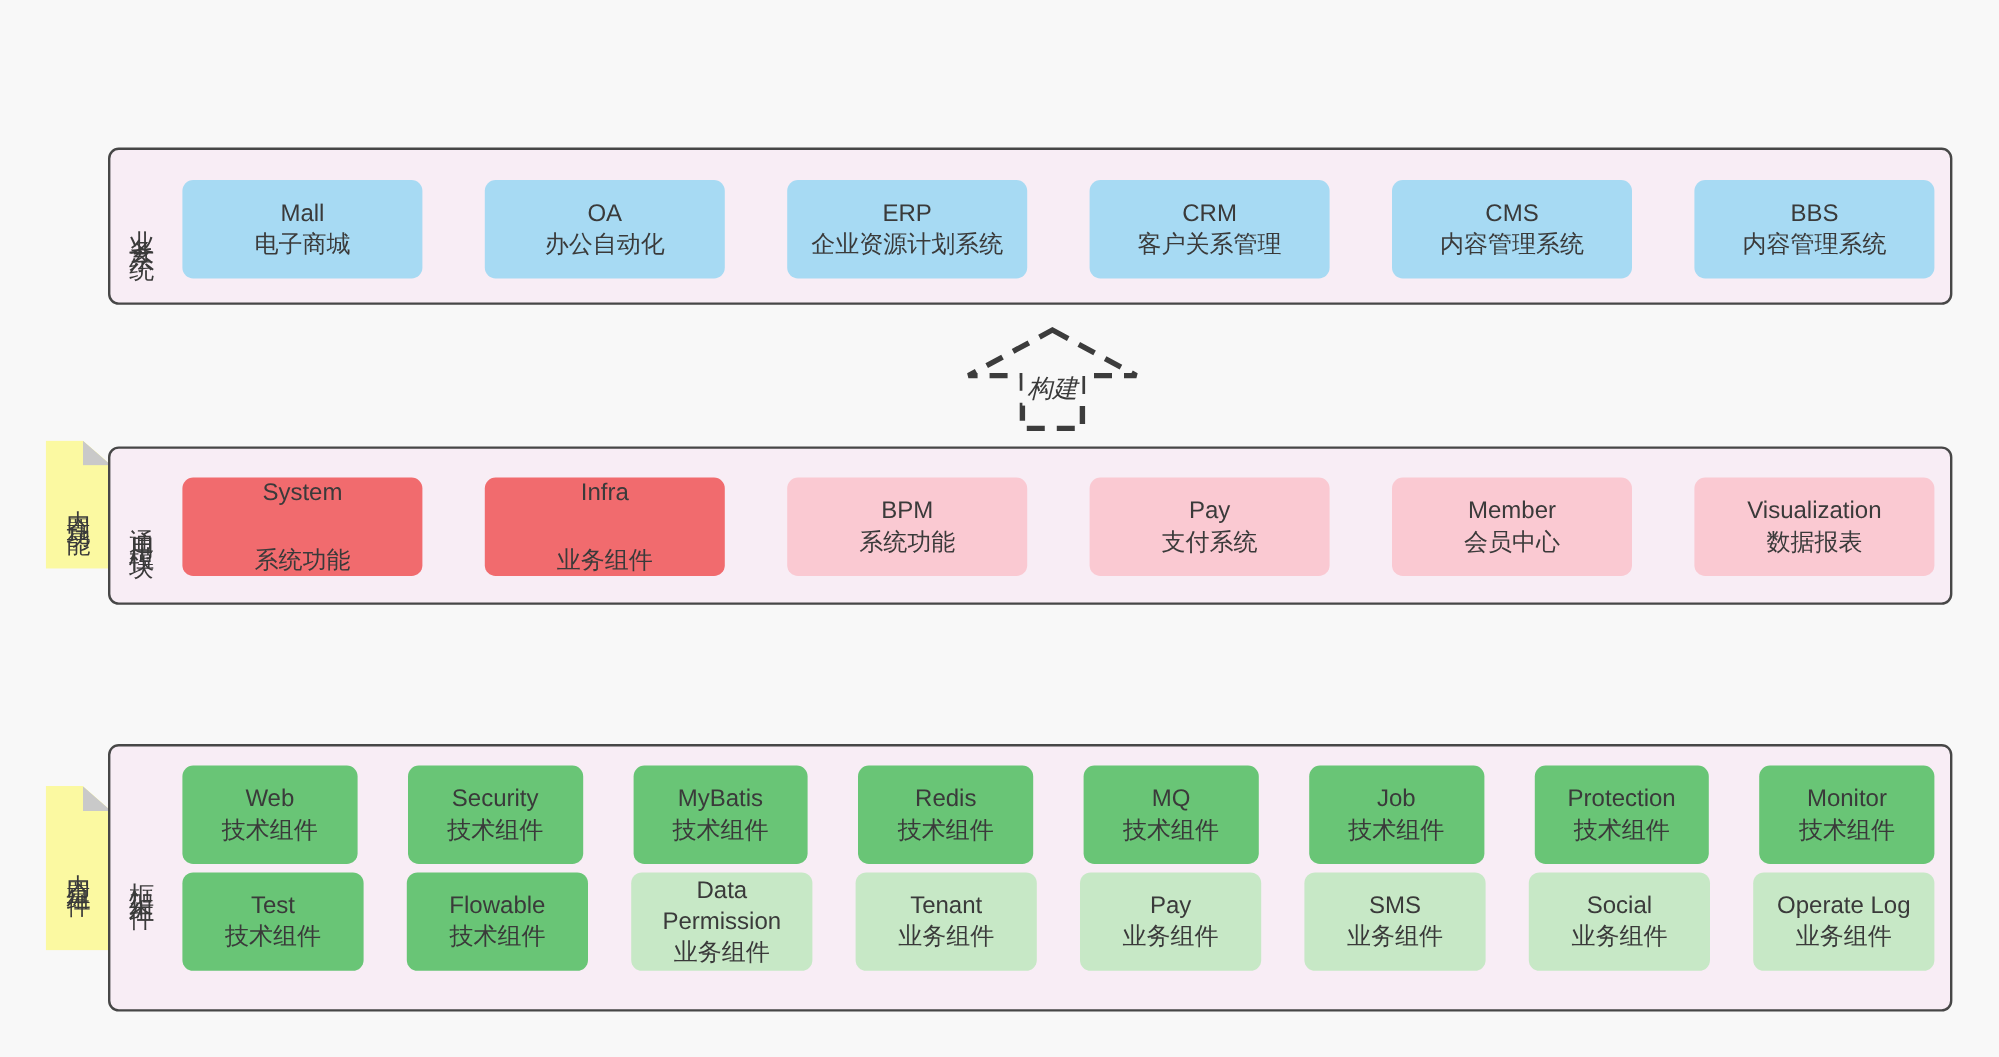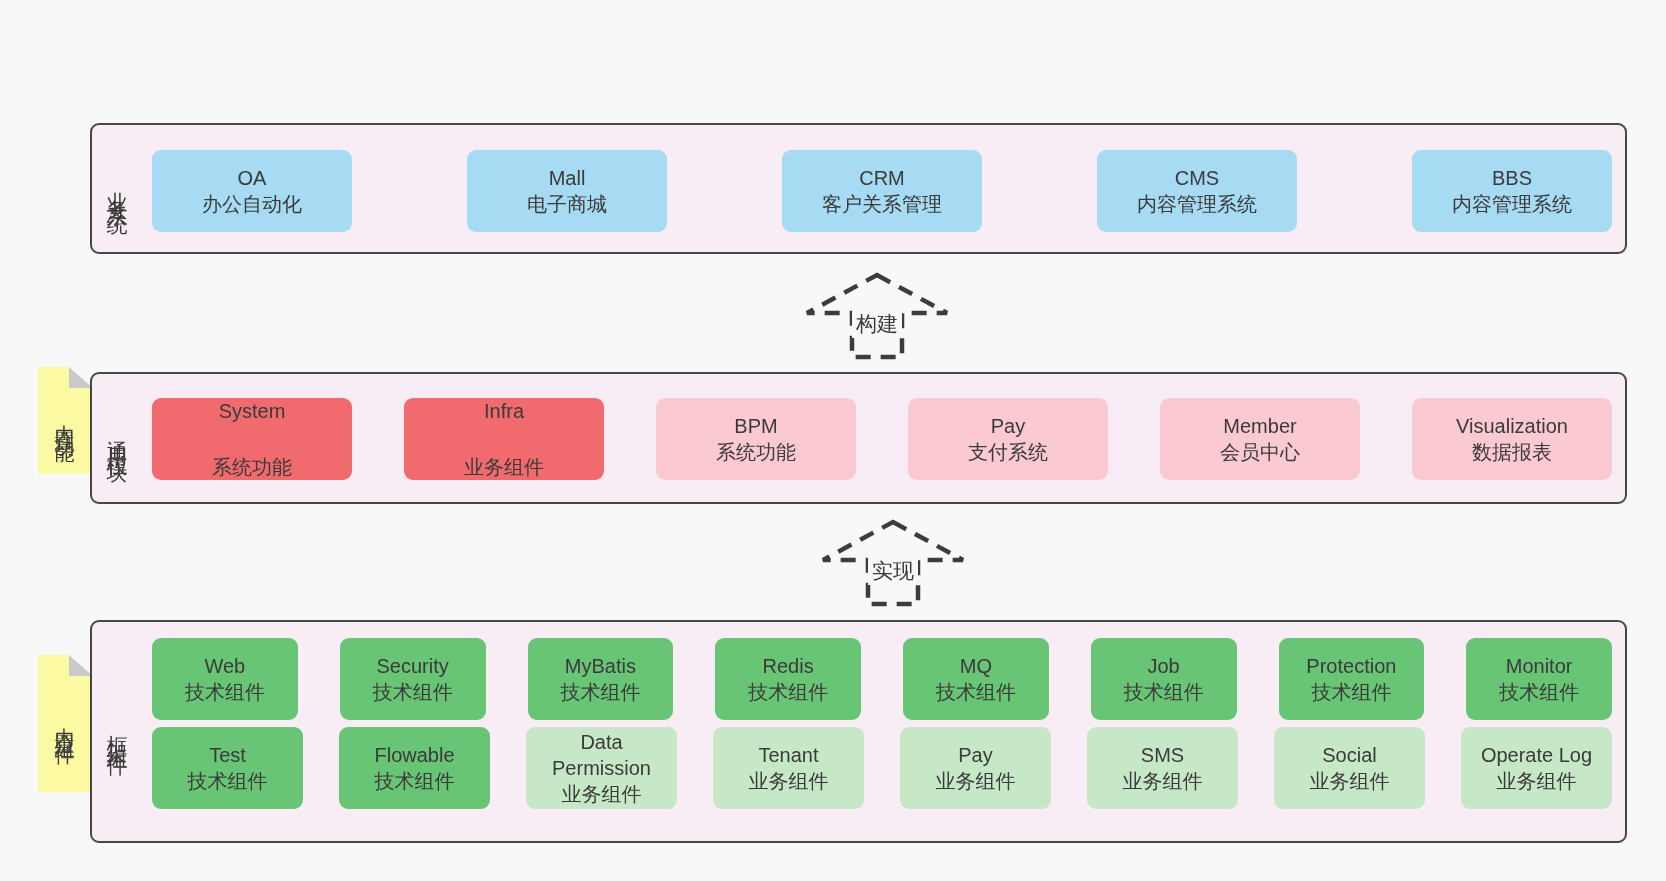--- a/index.html
+++ b/index.html
@@ -39,43 +39,47 @@
   .sticky{position:absolute;left:38px;width:55px;background:var(--sticky-yellow);z-index:0;
           display:flex;align-items:center;justify-content:center;
           clip-path:polygon(0 0, calc(100% - 24px) 0, 100% 21px, 100% 100%, 0 100%);}
   #sticky-modules{top:367px;height:107px;}
   #sticky-components{top:655px;height:137px;}
   .sticky .fold{position:absolute;top:0;right:0;width:24px;height:21px;background:var(--fold-gray);
                 clip-path:polygon(0 0, 100% 100%, 0 100%);}
   .sticky .sticky-text{writing-mode:vertical-rl;text-orientation:upright;letter-spacing:6px;
                        font-size:20px;color:var(--text);white-space:nowrap;}
 
-  .arrow{position:absolute;width:144px;height:88px;color:var(--arrow);}
+  .arrow{position:absolute;width:144px;height:88px;color:var(--arrow);font-style:italic;}
   #arrow-build{left:805px;top:272px;}
   #arrow-implement{left:821px;top:519px;}
   .arrow svg{width:100%;height:100%;display:block;}
   .arrow polygon{fill:none;stroke:currentColor;stroke-width:4.5;stroke-dasharray:15 10;}
   .arrow-label{position:absolute;left:50%;top:38px;transform:translateX(-50%);
                background:var(--page-bg);padding:0 4px;font-size:21px;color:var(--text);white-space:nowrap;}
 </style>
 </head>
 <body>
 
 <div class="stage">
 
   <div class="panel" id="panel-business">
     <div class="panel-label">业务系统</div>
     <div class="box-row">
       <div class="box blue w200">
+        <span>Mall</span>
+        <span>电子商城</span>
+      </div>
+      <div class="box blue w200">
         <span>OA</span>
         <span>办公自动化</span>
       </div>
       <div class="box blue w200">
-        <span>Mall</span>
-        <span>电子商城</span>
+        <span>ERP</span>
+        <span>企业资源计划系统</span>
       </div>
       <div class="box blue w200">
         <span>CRM</span>
         <span>客户关系管理</span>
       </div>
       <div class="box blue w200">
         <span>CMS</span>
         <span>内容管理系统</span>
       </div>
       <div class="box blue w200">
@@ -120,26 +124,20 @@
         <span>Member</span>
         <span>会员中心</span>
       </div>
       <div class="box pink w200">
         <span>Visualization</span>
         <span>数据报表</span>
       </div>
     </div>
   </div>
 
-  <div class="arrow" id="arrow-implement">
-    <svg viewBox="0 0 144 88" aria-hidden="true">
-      <polygon points="72,3 142,41 97,41 97,85 47,85 47,41 2,41"></polygon>
-    </svg>
-    <span class="arrow-label">实现</span>
-  </div>
 
   <div class="sticky" id="sticky-components">
     <span class="fold"></span>
     <span class="sticky-text">内置组件</span>
   </div>
 
   <div class="panel" id="panel-components">
     <div class="panel-label">框架组件</div>
     <div class="box-row r1">
       <div class="box green w151">

